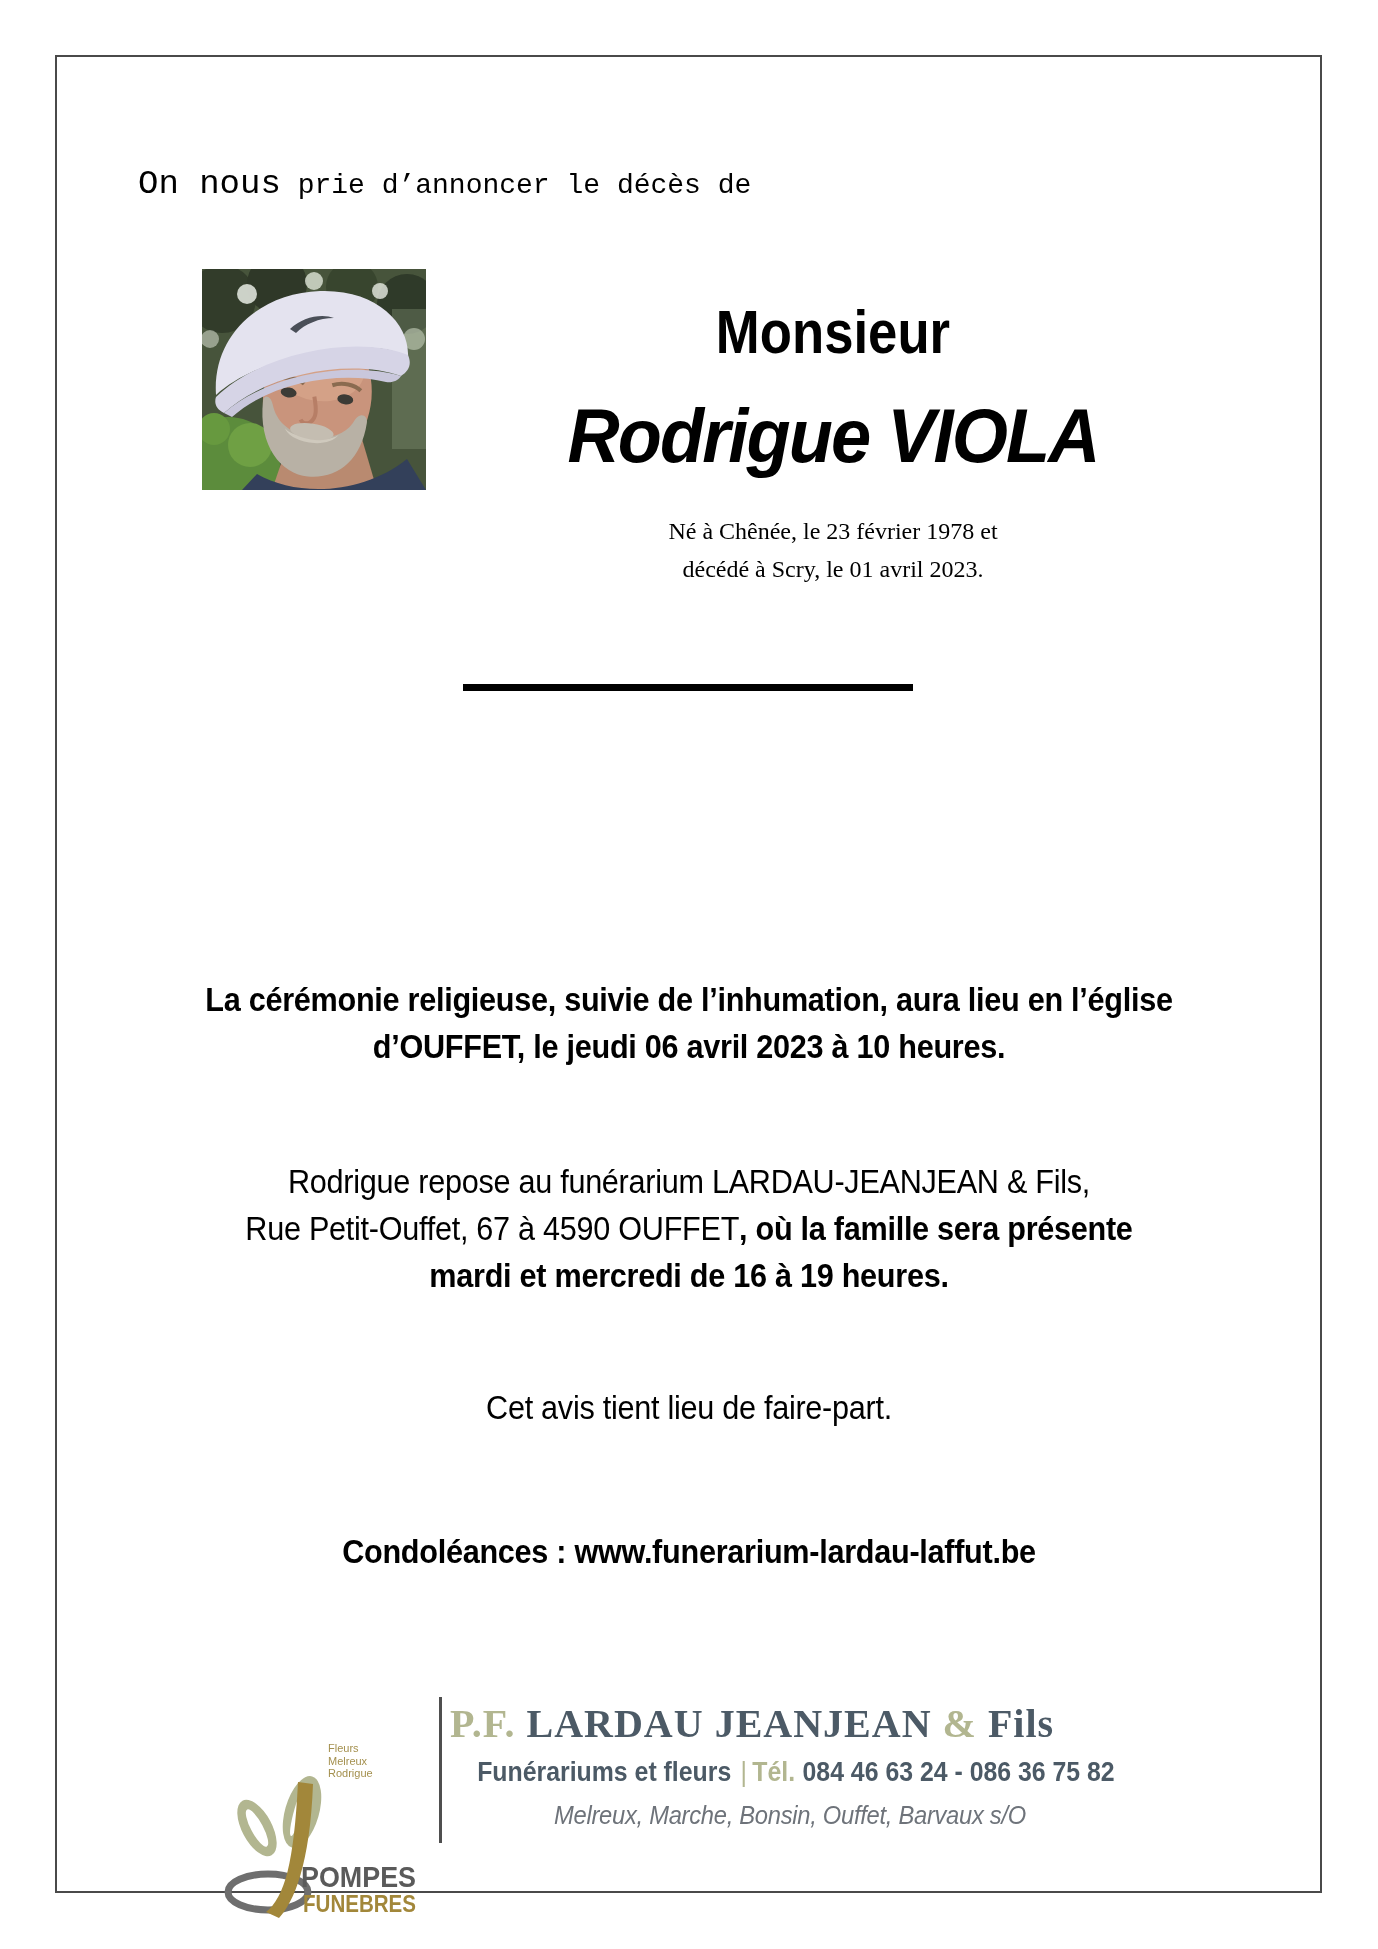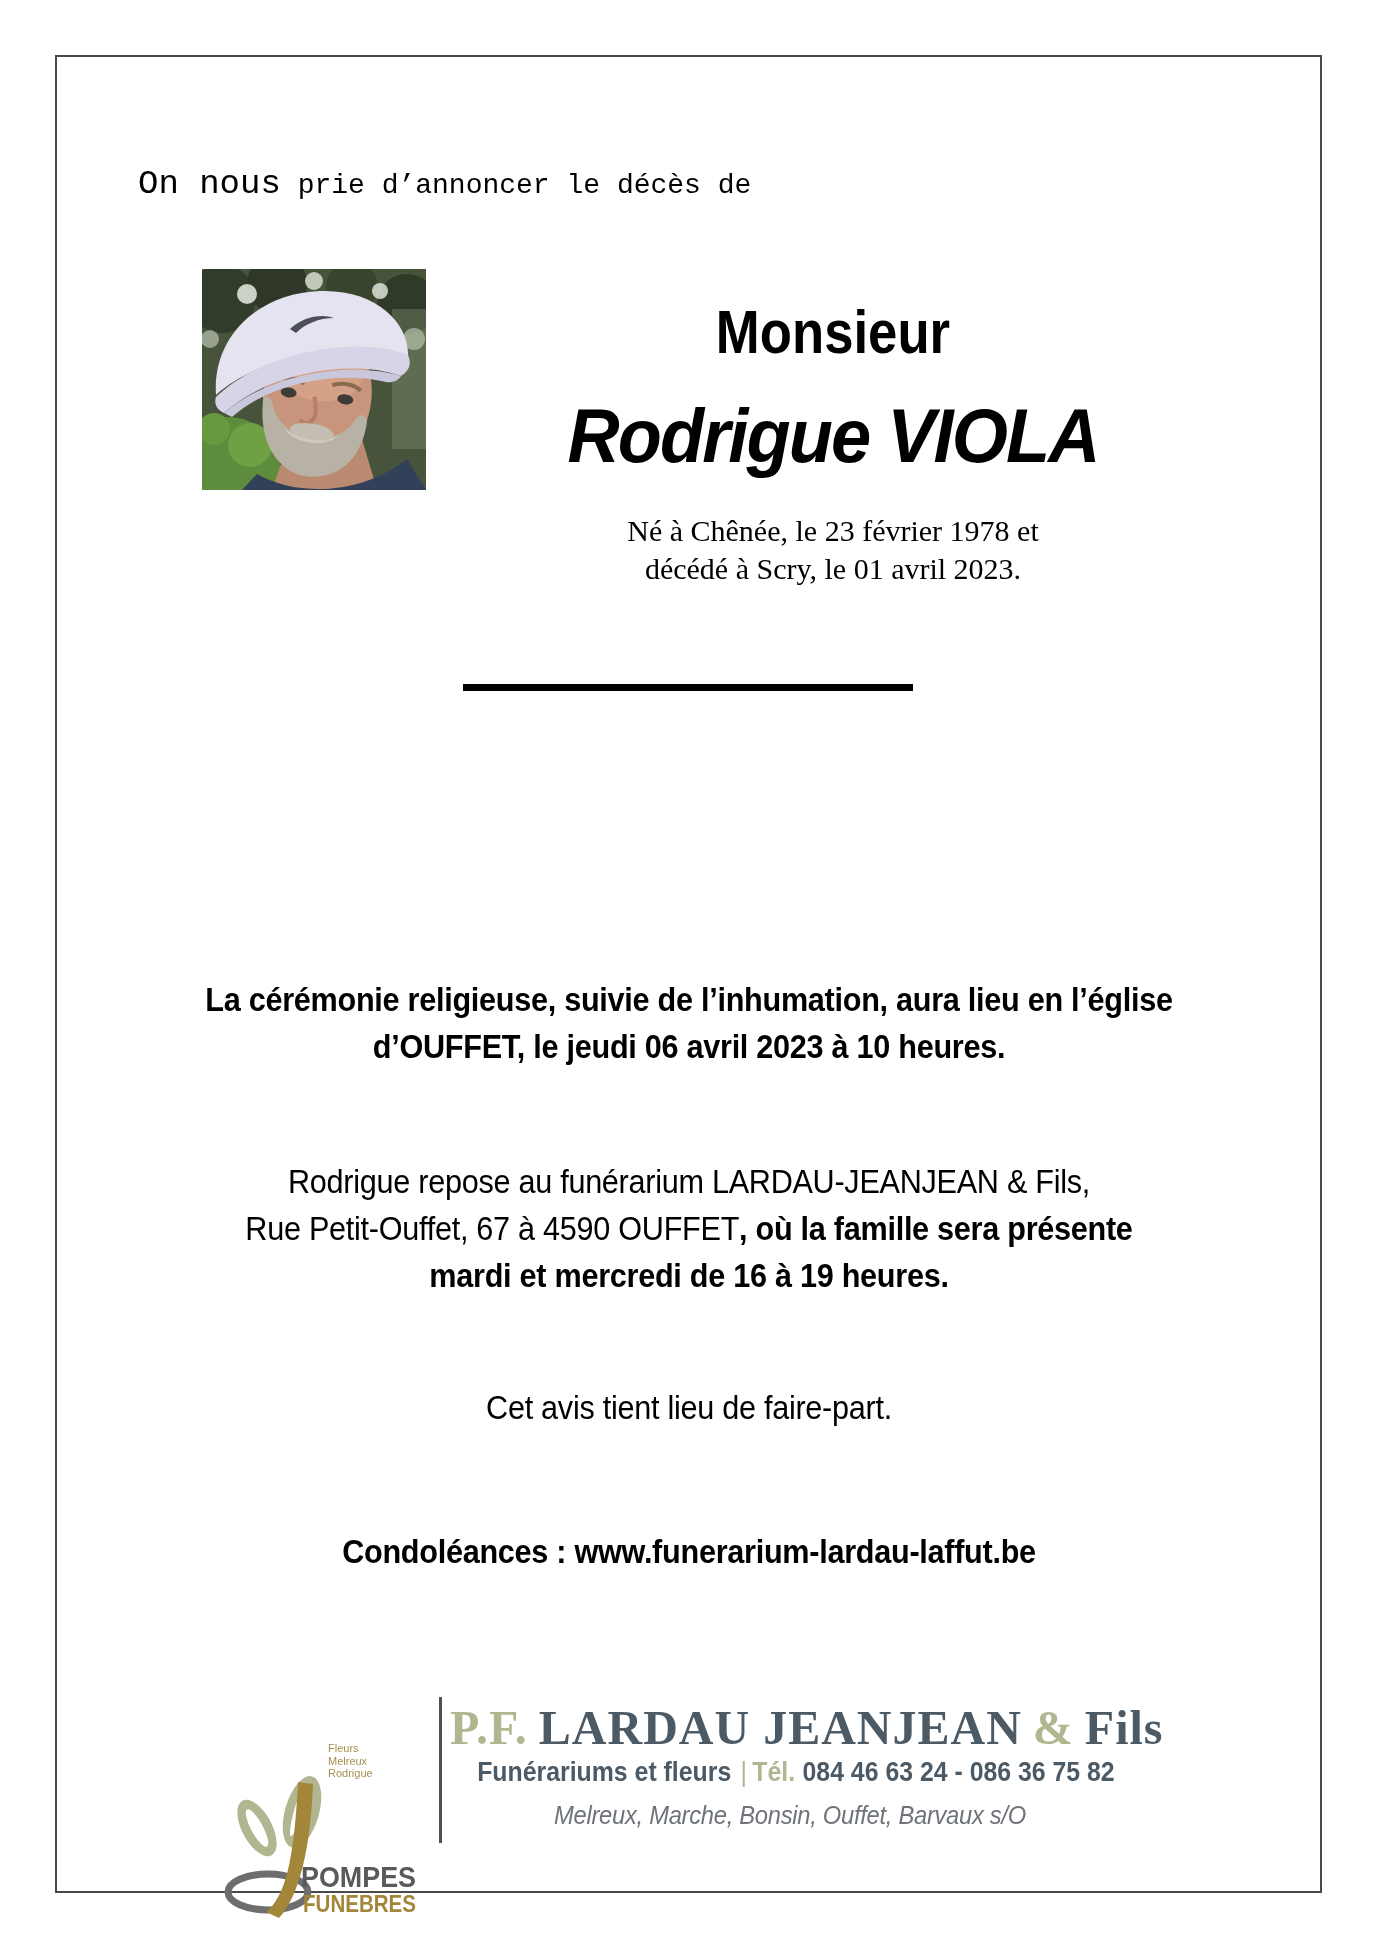--- a/index.html
+++ b/index.html
@@ -14,37 +14,37 @@
   
   .intro{position:absolute;left:138px;top:158px;white-space:nowrap;font-family:Liberation Mono, monospace;margin-top:7px;}
   .intro-big{font-size:34px;}
   .intro-rest{font-size:28px;}
   
   .photo{position:absolute;left:202px;top:269px;width:224px;height:221px;overflow:hidden;}
   
   .hcol{position:absolute;left:533px;width:600px;text-align:center;}
   .monsieur{top:296px;font-size:62px;font-weight:bold;transform:scaleX(.85);white-space:nowrap;}
   .name{top:392px;font-size:76px;font-weight:bold;font-style:italic;transform:scaleX(.95);letter-spacing:-2px;white-space:nowrap;}
-  .dates{top:512px;font-family:"Liberation Serif",serif;font-size:30px;line-height:38px;}
+  .dates{top:512px;font-family:"Liberation Serif",serif;font-size:24px;line-height:38px;}
   
   .sep{position:absolute;left:463px;top:684px;width:450px;height:7px;background:#000;}
   
   .bodyblock{position:absolute;left:89px;width:1200px;text-align:center;font-size:34px;line-height:47px;transform:scaleX(.9);letter-spacing:-.3px;}
   .ceremony{top:976px;font-weight:bold;}
   .repose{top:1158px;}
   .notice{top:1384px;}
   .condol{top:1528px;font-weight:bold;}
   .b{font-weight:bold;}
   
   .logo{position:absolute;left:222px;top:1770px;width:218px;height:160px;}
   .services{position:absolute;left:328px;top:1742px;width:92px;text-align:left;
     font-size:11px;line-height:12.5px;color:var(--service-gold,#a4904e);}
   .fdivider{position:absolute;left:439px;top:1697px;width:3px;height:146px;background:#4f4f4f;}
-  .company{position:absolute;left:450px;top:1700px;width:680px;text-align:right;
-    font-family:"Liberation Serif",serif;font-weight:bold;font-size:48px;letter-spacing:1px;white-space:nowrap;}
+  .company{position:absolute;left:450px;top:1700px;width:680px;text-align:left;
+    font-family:"Liberation Serif",serif;font-weight:bold;font-size:40px;letter-spacing:1px;white-space:nowrap;}
   .company .sage{color:var(--sage,#b2b690);}
   .company .slate{color:var(--slate,#4c5a66);}
   .company span{display:inline-block;margin-right:11px;}
   .company span:last-child{margin-right:0;}
   .subtitle{position:absolute;left:450px;top:1757px;width:680px;text-align:center;
     font-size:27px;font-weight:bold;transform:scaleX(.92);white-space:nowrap;}
   .subtitle .svc{color:var(--slate,#4c5a66);margin-right:10px;}
   .subtitle .pipe{color:var(--sage,#b2b690);font-weight:normal;margin-right:6px;}
   .subtitle .tel{color:var(--sage,#b2b690);margin-right:8px;}
   .subtitle .phones{color:var(--slate,#4c5a66);}

